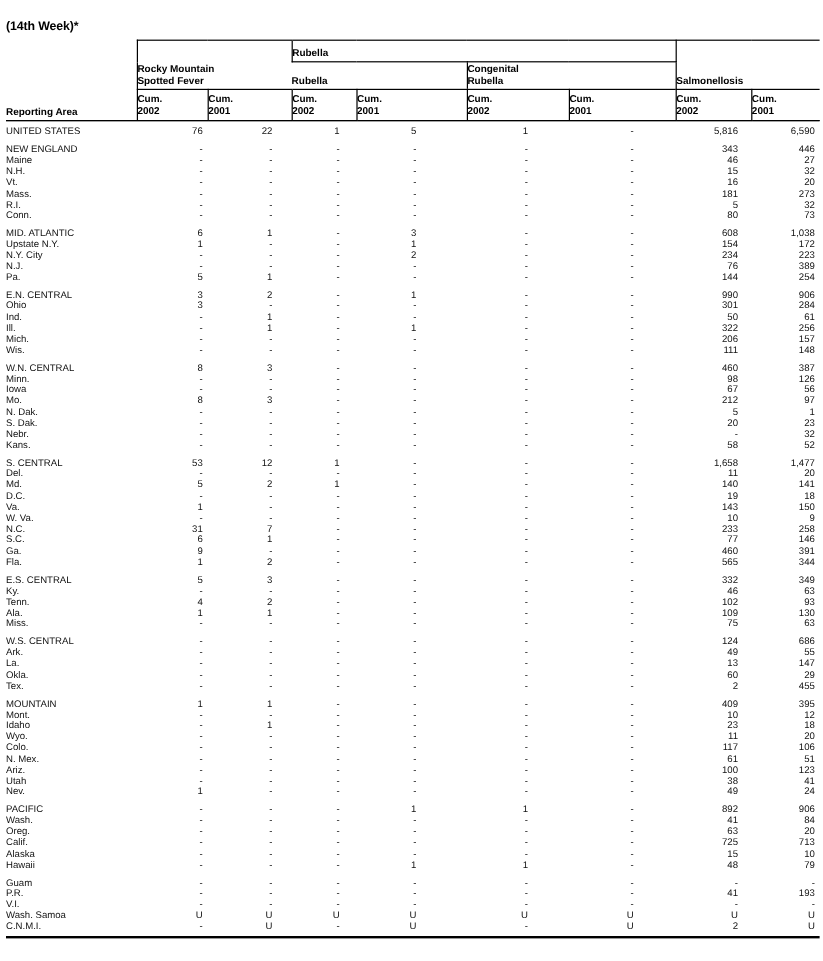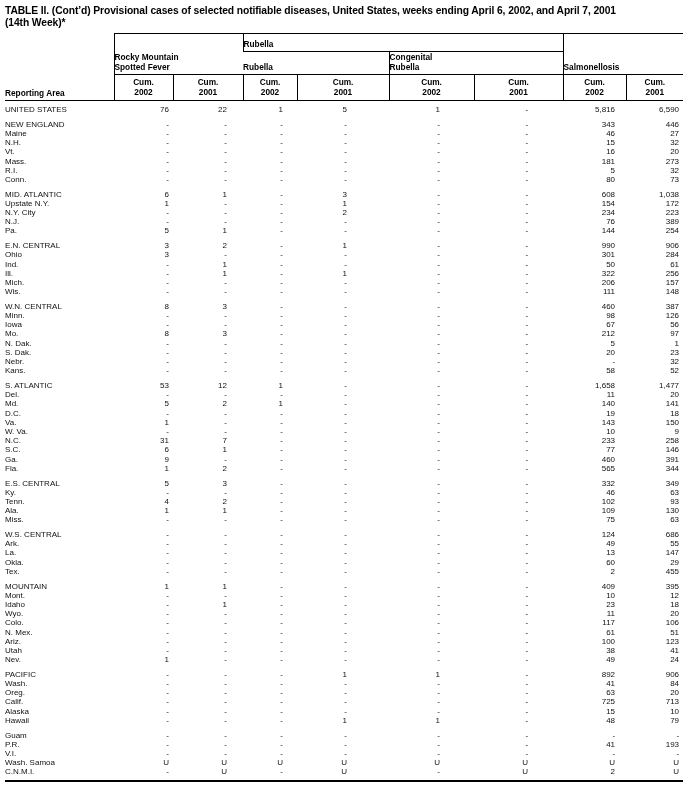--- a/index.html
+++ b/index.html
@@ -11,21 +11,21 @@
   .page { padding:5px 4px 0 5px; }
   .title {
     font-weight:bold; font-size:10.3px; line-height:12px; letter-spacing:-0.1px;
     margin-bottom:4px; color:#000;
   }
   table { border-collapse:collapse; table-layout:fixed; width:678px; }
   th, td { padding:0; margin:0; }
   th { font-weight:bold; font-size:8.3px; line-height:9.5px; color:#000; }
   .ra { text-align:left; vertical-align:bottom; padding-bottom:2px; }
   .grp { text-align:left; vertical-align:bottom; padding-bottom:2px; }
-  .cum { text-align:center; vertical-align:middle; }
+  .cum { text-align:left; vertical-align:middle; }
   .bt  { border-top:1px solid #000; }
   .bb  { border-bottom:1px solid #000; }
   .bl  { border-left:1px solid #000; }
   .br  { border-right:1px solid #000; }
   .bb2 { border-bottom:1.5px solid #000; }
   thead tr.r1 { height:18px; }
   thead tr.r2 { height:23px; }
   thead tr.r3 { height:26px; }
   tbody td {
     font-size:8px; line-height:9.2px; white-space:nowrap;
@@ -47,21 +47,21 @@
   .fn { font-size:7.9px; line-height:9.4px; color:#111; margin-left:1px;margin-top:32px; }
   .fn:first-of-type { margin-top:2px; }
   .fgap { margin-left:26px; }
 </style>
 </head>
 <body>
 
 <div class="page">
 
   <div class="title">
-    <span>TABLE II. (Cont’d) Provisional cases of selected notifiable diseases, United States, weeks ending April 6, 2002, and April 7, 2001</span><br>
+    <br>
     <span>(14th Week)*</span>
   </div>
 
   <table>
     <colgroup>
       <col style="width:109px">
         <col style="width:59px">
         <col style="width:70px">
       <col style="width:54px">
         <col style="width:92px">
@@ -390,21 +390,21 @@
           <td class="num c2">-</td>
           <td class="num c3">-</td>
           <td class="num c4">-</td>
           <td class="num c5">-</td>
           <td class="num c6">-</td>
           <td class="num c7">-</td>
           <td class="num c8">58</td>
           <td class="num c9">52</td>
         </tr>
         <tr class="gap">
-          <td class="label">S. ATLANTIC</td>
+          <td class="label">S. CENTRAL</td>
           <td class="num c2">53</td>
           <td class="num c3">12</td>
           <td class="num c4">1</td>
           <td class="num c5">-</td>
           <td class="num c6">-</td>
           <td class="num c7">-</td>
           <td class="num c8">1,658</td>
           <td class="num c9">1,477</td>
         </tr>
         <tr>

